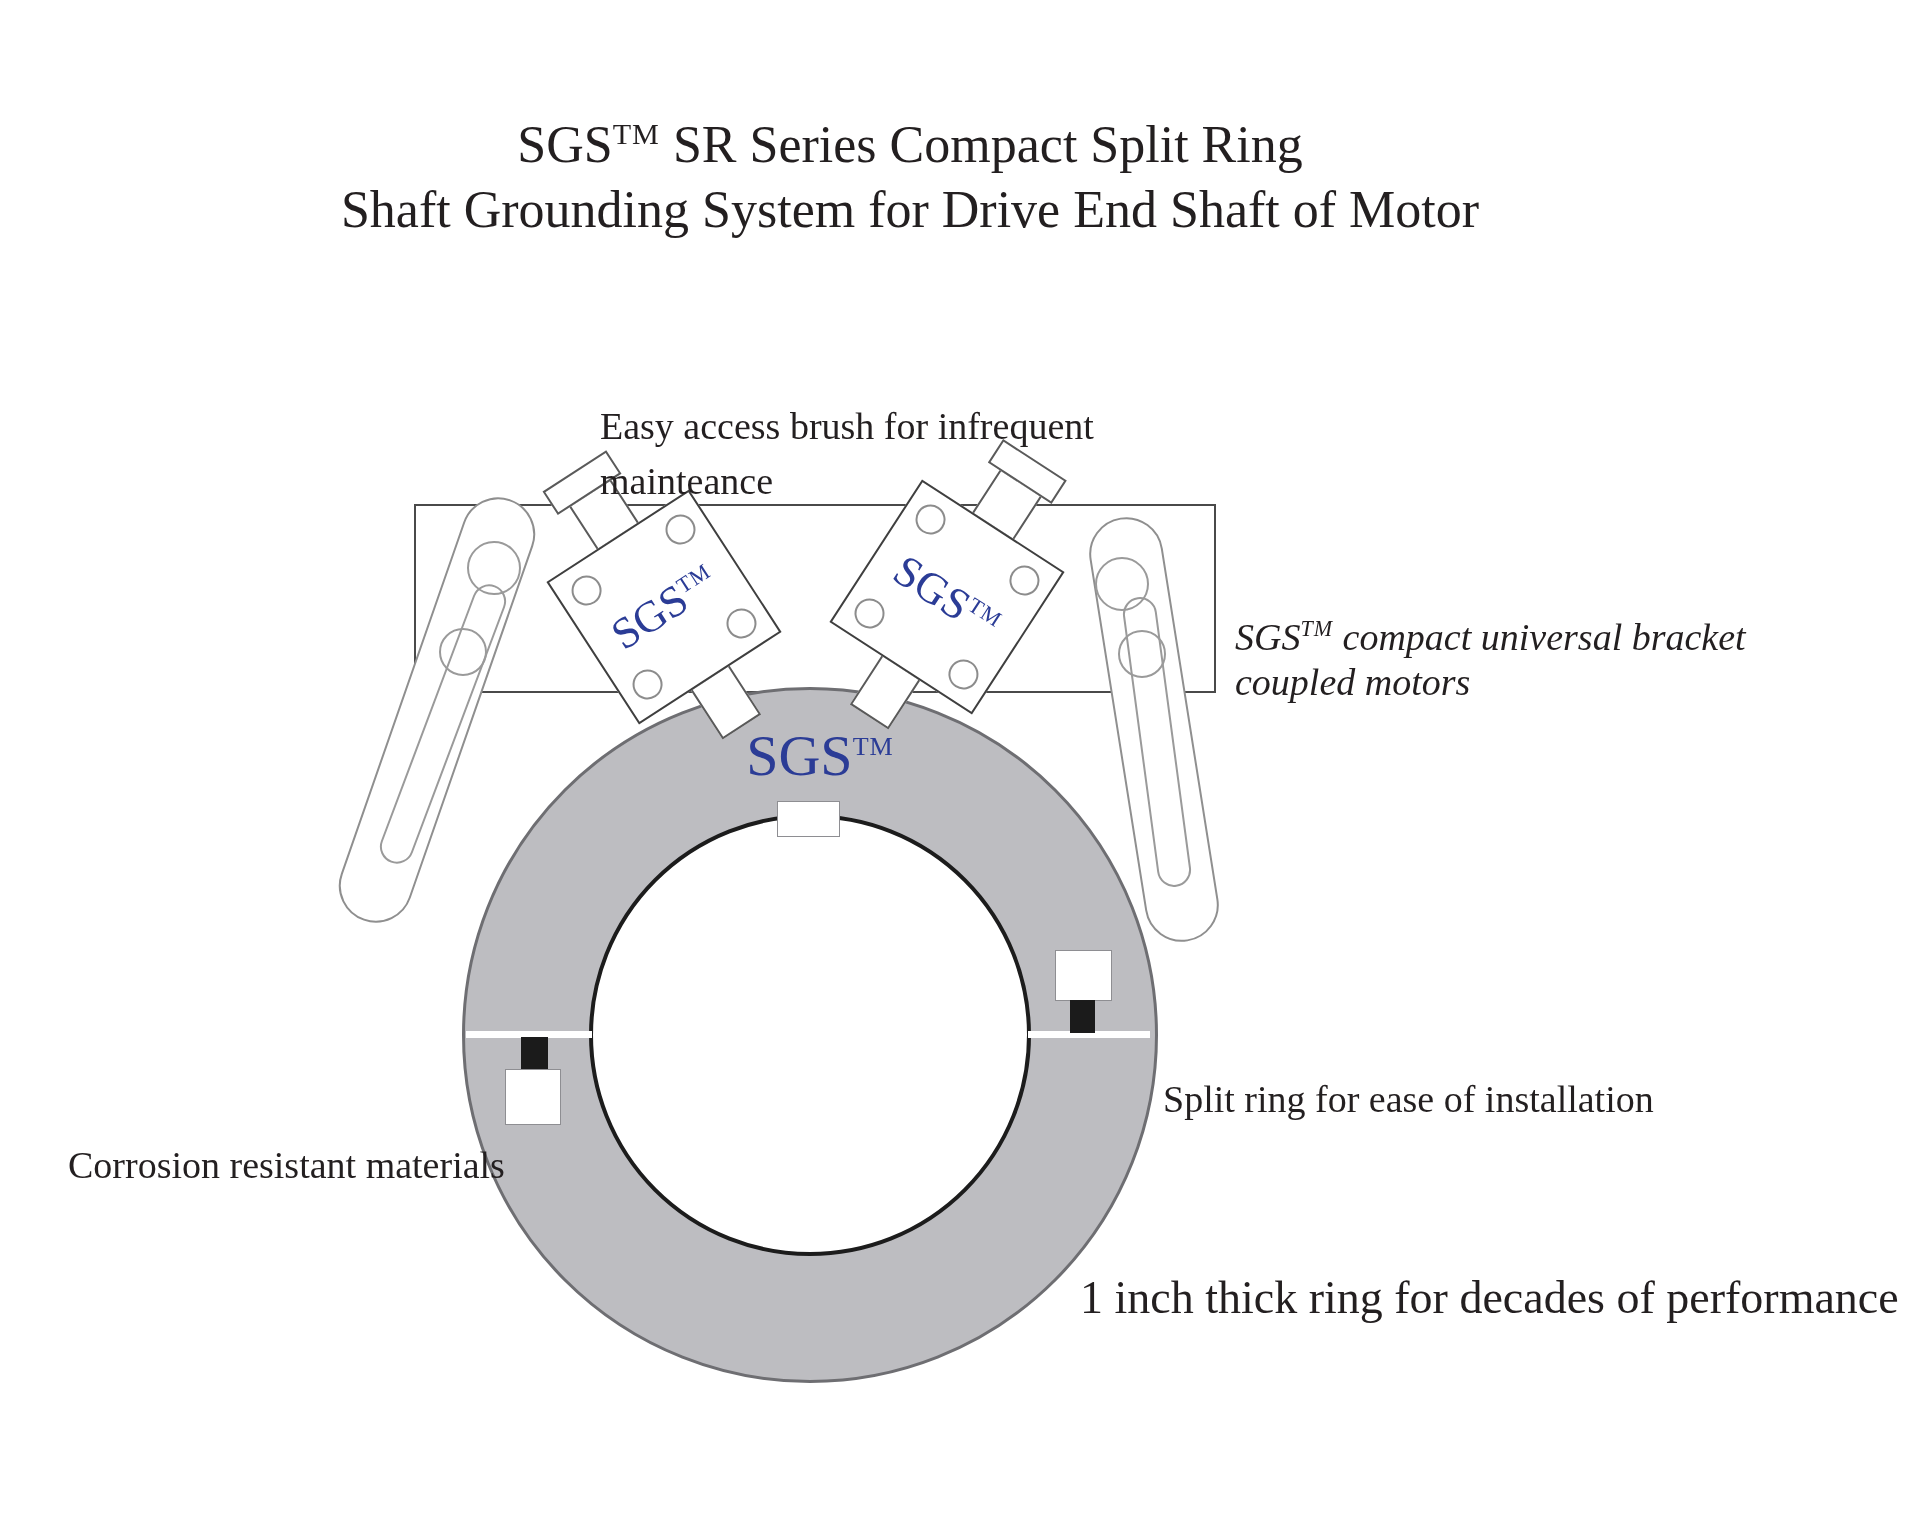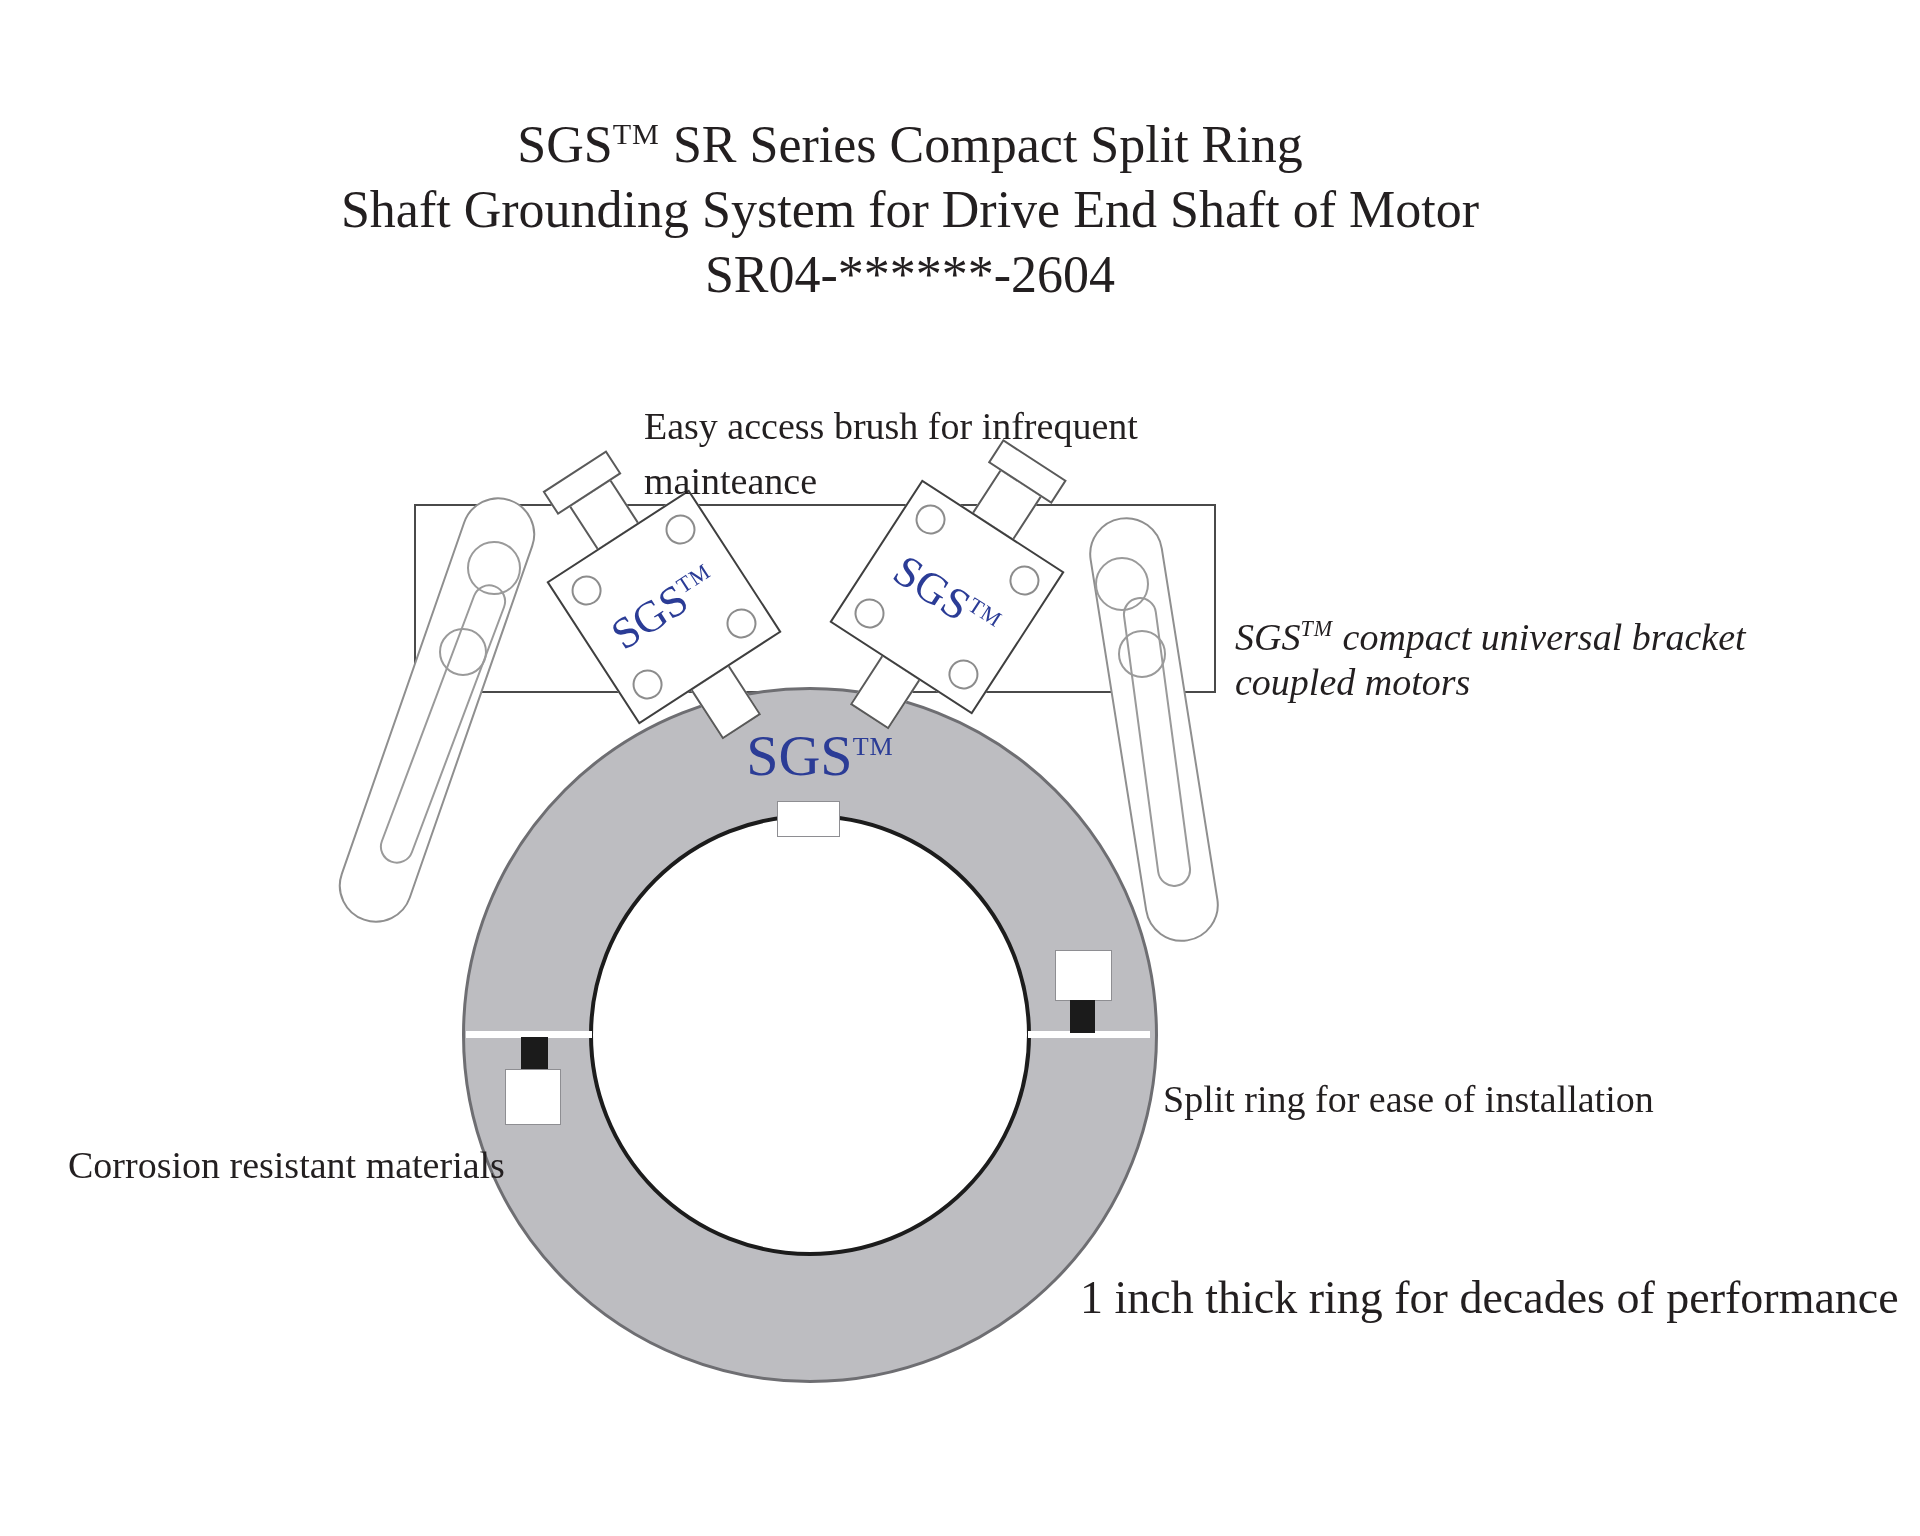--- a/index.html
+++ b/index.html
@@ -6,21 +6,21 @@
   #canvas{
     position:relative;width:1920px;height:1536px;background:#ffffff;overflow:hidden;
     font-family:"Liberation Serif","DejaVu Serif",serif;color:#231f20;
   }
   .abs{position:absolute;}
   
   .title-block{left:0;top:102px;width:1820px;text-align:center;font-size:52px;line-height:65px;}
   .tm-sup{font-size:58%;vertical-align:super;letter-spacing:1px;}
   .ann{font-size:38px;line-height:55px;white-space:nowrap;}
   .ann-bracket{left:1235px;top:606px;line-height:45px;font-style:italic;}
-  .ann-easy{left:600px;top:399px;margin-left:44px;}
+  .ann-easy{left:600px;top:399px;}
   .ann-split{left:1163px;top:1072px;}
   .ann-corrosion{left:68px;top:1138px;}
   .ann-thick{left:1080px;top:1270px;font-size:46px;}
   
   .bracket{left:414px;top:504px;width:798px;height:185px;border:2px solid #4a4a4a;background:#ffffff;}
   
   .lever{background:#ffffff;border:2px solid #8f8f8f;border-radius:40px;}
   .lever-left{left:400px;top:487px;width:70px;height:442px;transform:rotate(19.2deg);}
   .lever-right{left:1117px;top:515px;width:70px;height:425px;transform:rotate(-9deg);}
   .lever-slot{border:2px solid #9a9a9a;border-radius:17px;background:transparent;}
@@ -120,21 +120,20 @@
   <div class="abs block-dark dark-right"></div>
   <div class="abs notch"></div>
 
   <div class="abs ring-label">
     <span>SGS</span><span class="tm-sup">TM</span>
   </div>
 
   <div class="abs title-block">
     <div><span>SGS</span><span class="tm-sup">TM</span><span> SR Series Compact Split Ring</span></div>
     <div>Shaft Grounding System for Drive End Shaft of Motor</div>
-    <div>SR04-******-2604</div>
   </div>
 
   <div class="abs ann ann-easy">
     <div>Easy access brush for infrequent</div>
     <div>mainteance</div>
   </div>
 
   <div class="abs ann ann-bracket">
     <div><span>SGS</span><span class="tm-sup">TM</span><span> compact universal bracket</span></div>
     <div>coupled motors</div>

